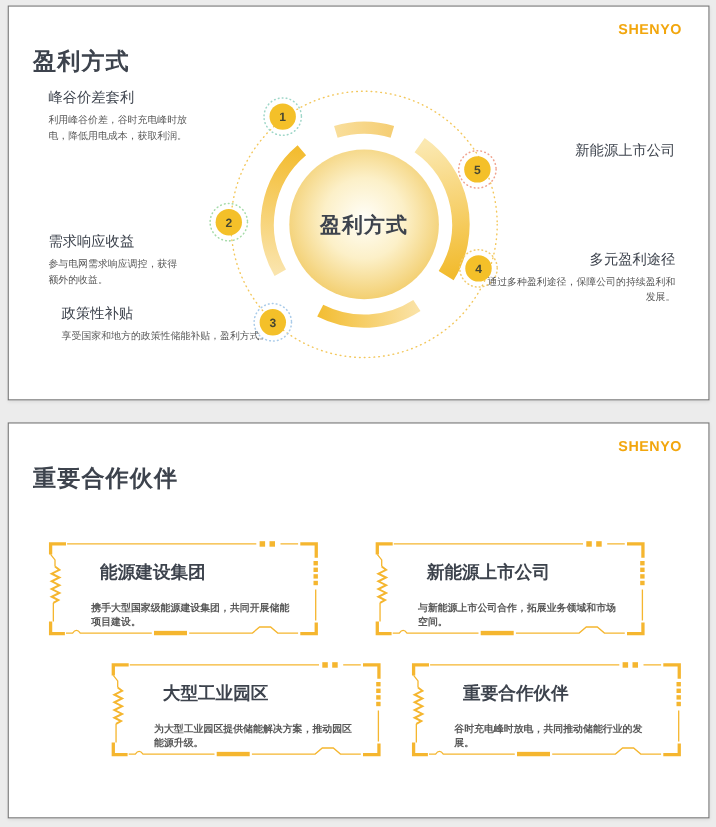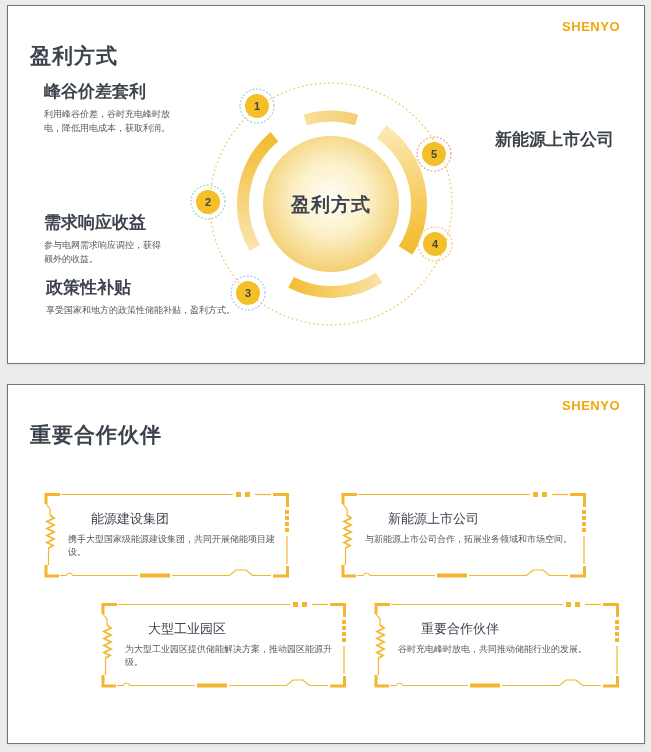--- a/index.html
+++ b/index.html
@@ -20,34 +20,34 @@
     position:absolute;top:13px;right:24px;
     font-size:13px;font-weight:bold;letter-spacing:.5px;color:#f2a60d;
   }
   .slide-title{
     position:absolute;left:22px;top:22px;
     font-size:21px;font-weight:bold;color:#3d434d;letter-spacing:1px;
   }
   
   .diagram{position:absolute;left:0;top:0;width:638px;height:359px;}
   .info{position:absolute;}
-  .info h4{margin:0 0 5px 0;font-size:17px;font-weight:bold;color:#3d434d;}
+  .info h4{margin:0 0 5px 0;font-size:13px;font-weight:normal;color:#3d434d;}
   .info p{margin:0;font-size:9px;line-height:1.5;color:#595959;}
   .info.right{text-align:right;}
   #info-1{left:36px;top:74px;width:130px;}
   #info-2{left:36px;top:177px;width:120px;margin-top:28px;}
-  #info-3{left:38px;top:270px;width:218px;}
+  #info-3{left:48px;top:270px;width:218px;}
   #info-5{right:30px;top:122px;width:185px;}
   #info-4{right:30px;top:221px;width:178px;}
   
   .card{position:absolute;width:255px;height:92px;}
   .card svg.frame{position:absolute;left:0;top:0;width:100%;height:100%;}
   .card-body{position:absolute;left:29px;top:21px;right:14px;}
-  .card-body h4{margin:0 0 5px 0;font-size:13px;font-weight:normal;color:#3d434d;padding-left:23px;}
-  .card-body p{margin:0;font-size:9px;line-height:1.45;color:#595959;}
+  .card-body h4{margin:0 0 5px 0;font-size:16px;font-weight:bold;color:#3d434d;padding-left:23px;}
+  .card-body p{margin:15px;font-size:9px;line-height:1.45;color:#595959;font-weight:bold;}
   #card-1{left:31px;top:104px;}
   #card-2{left:328px;top:104px;}
   #card-3{left:88px;top:214px;}
   #card-4{left:361px;top:214px;}
   .hidden-defs{position:absolute;width:0;height:0;overflow:hidden;}
 </style>
 </head>
 <body>
 
 <svg class="hidden-defs" aria-hidden="true">
@@ -158,20 +158,24 @@
     <h4>需求响应收益</h4>
     <p>参与电网需求响应调控，获得额外的收益。</p>
   </div>
   <div class="info left" id="info-3">
     <h4>政策性补贴</h4>
     <p>享受国家和地方的政策性储能补贴，盈利方式。</p>
   </div>
   <div class="info right" id="info-5">
     <h4>新能源上市公司</h4>
   </div>
+  <div class="info right" id="info-4">
+    <h4>多元盈利途径</h4>
+    <p>通过多种盈利途径，保障公司的持续盈利和发展。</p>
+  </div>
 </section>
 
 <section class="slide" id="slide2">
   <div class="logo">SHENYO</div>
   <h1 class="slide-title">重要合作伙伴</h1>
 
   <div class="card" id="card-1">
     <svg class="frame" viewBox="0 0 255 92" preserveAspectRatio="none">
         <use href="#techframe"></use>
       </svg>

